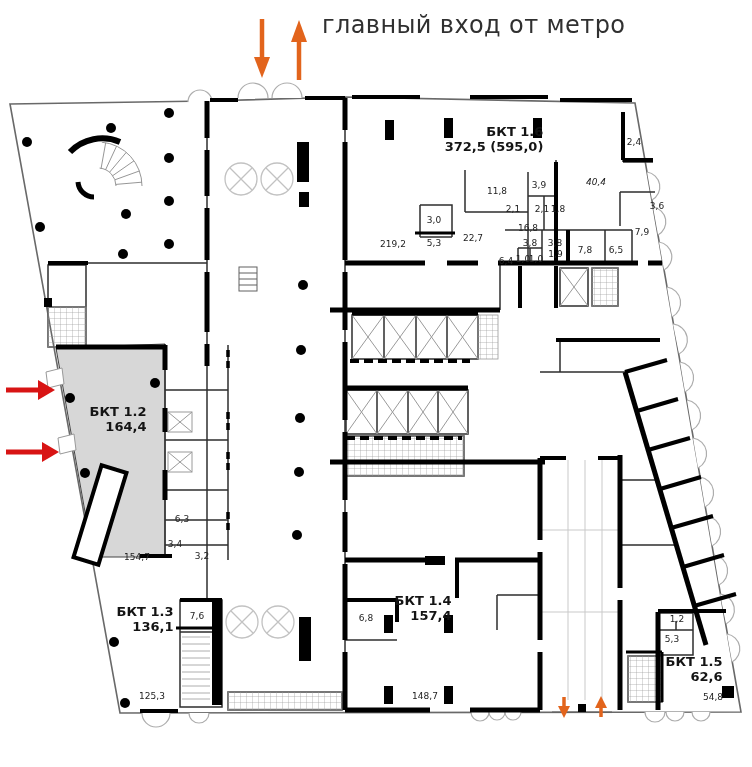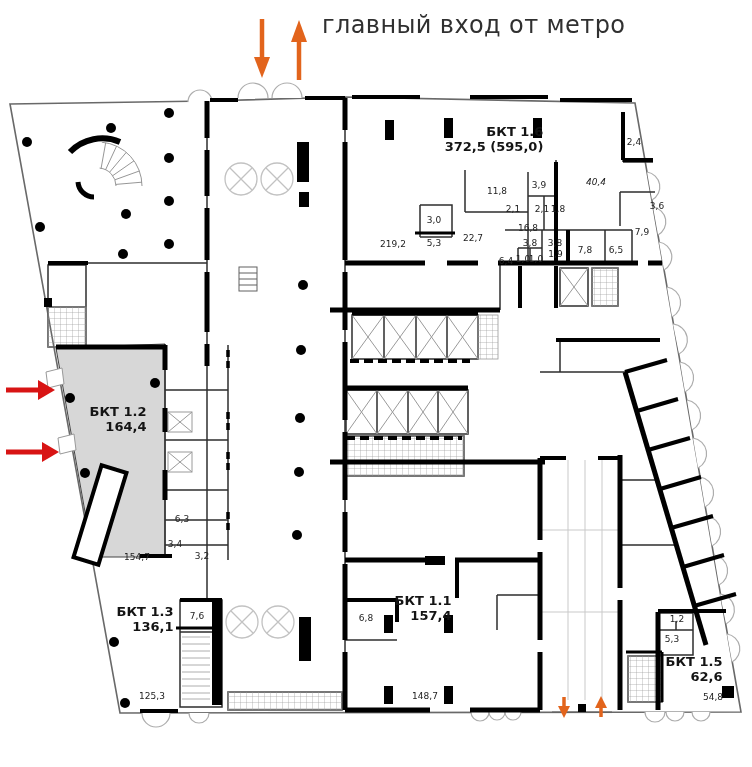--- a/index.html
+++ b/index.html
@@ -249,21 +249,21 @@
       </div>
       <div class="unit-label" style="left: 118px; top: 420px;">
         <div>БКТ 1.2</div>
         <div>164,4</div>
       </div>
       <div class="unit-label" style="left: 145px; top: 620px;">
         <div>БКТ 1.3</div>
         <div>136,1</div>
       </div>
       <div class="unit-label" style="left: 423px; top: 609px;">
-        <div>БКТ 1.1</div>
+        <div>БКТ 1.4</div>
         <div>157,4</div>
       </div>
       <div class="unit-label" style="left: 694px; top: 670px;">
         <div>БКТ 1.5</div>
         <div>62,6</div>
       </div>
     </div>
   <div>
       <div class="dim-label" style="left: 634px; top: 142px;">2,4</div>
       <div class="dim-label" style="left: 497px; top: 191px;">11,8</div>

